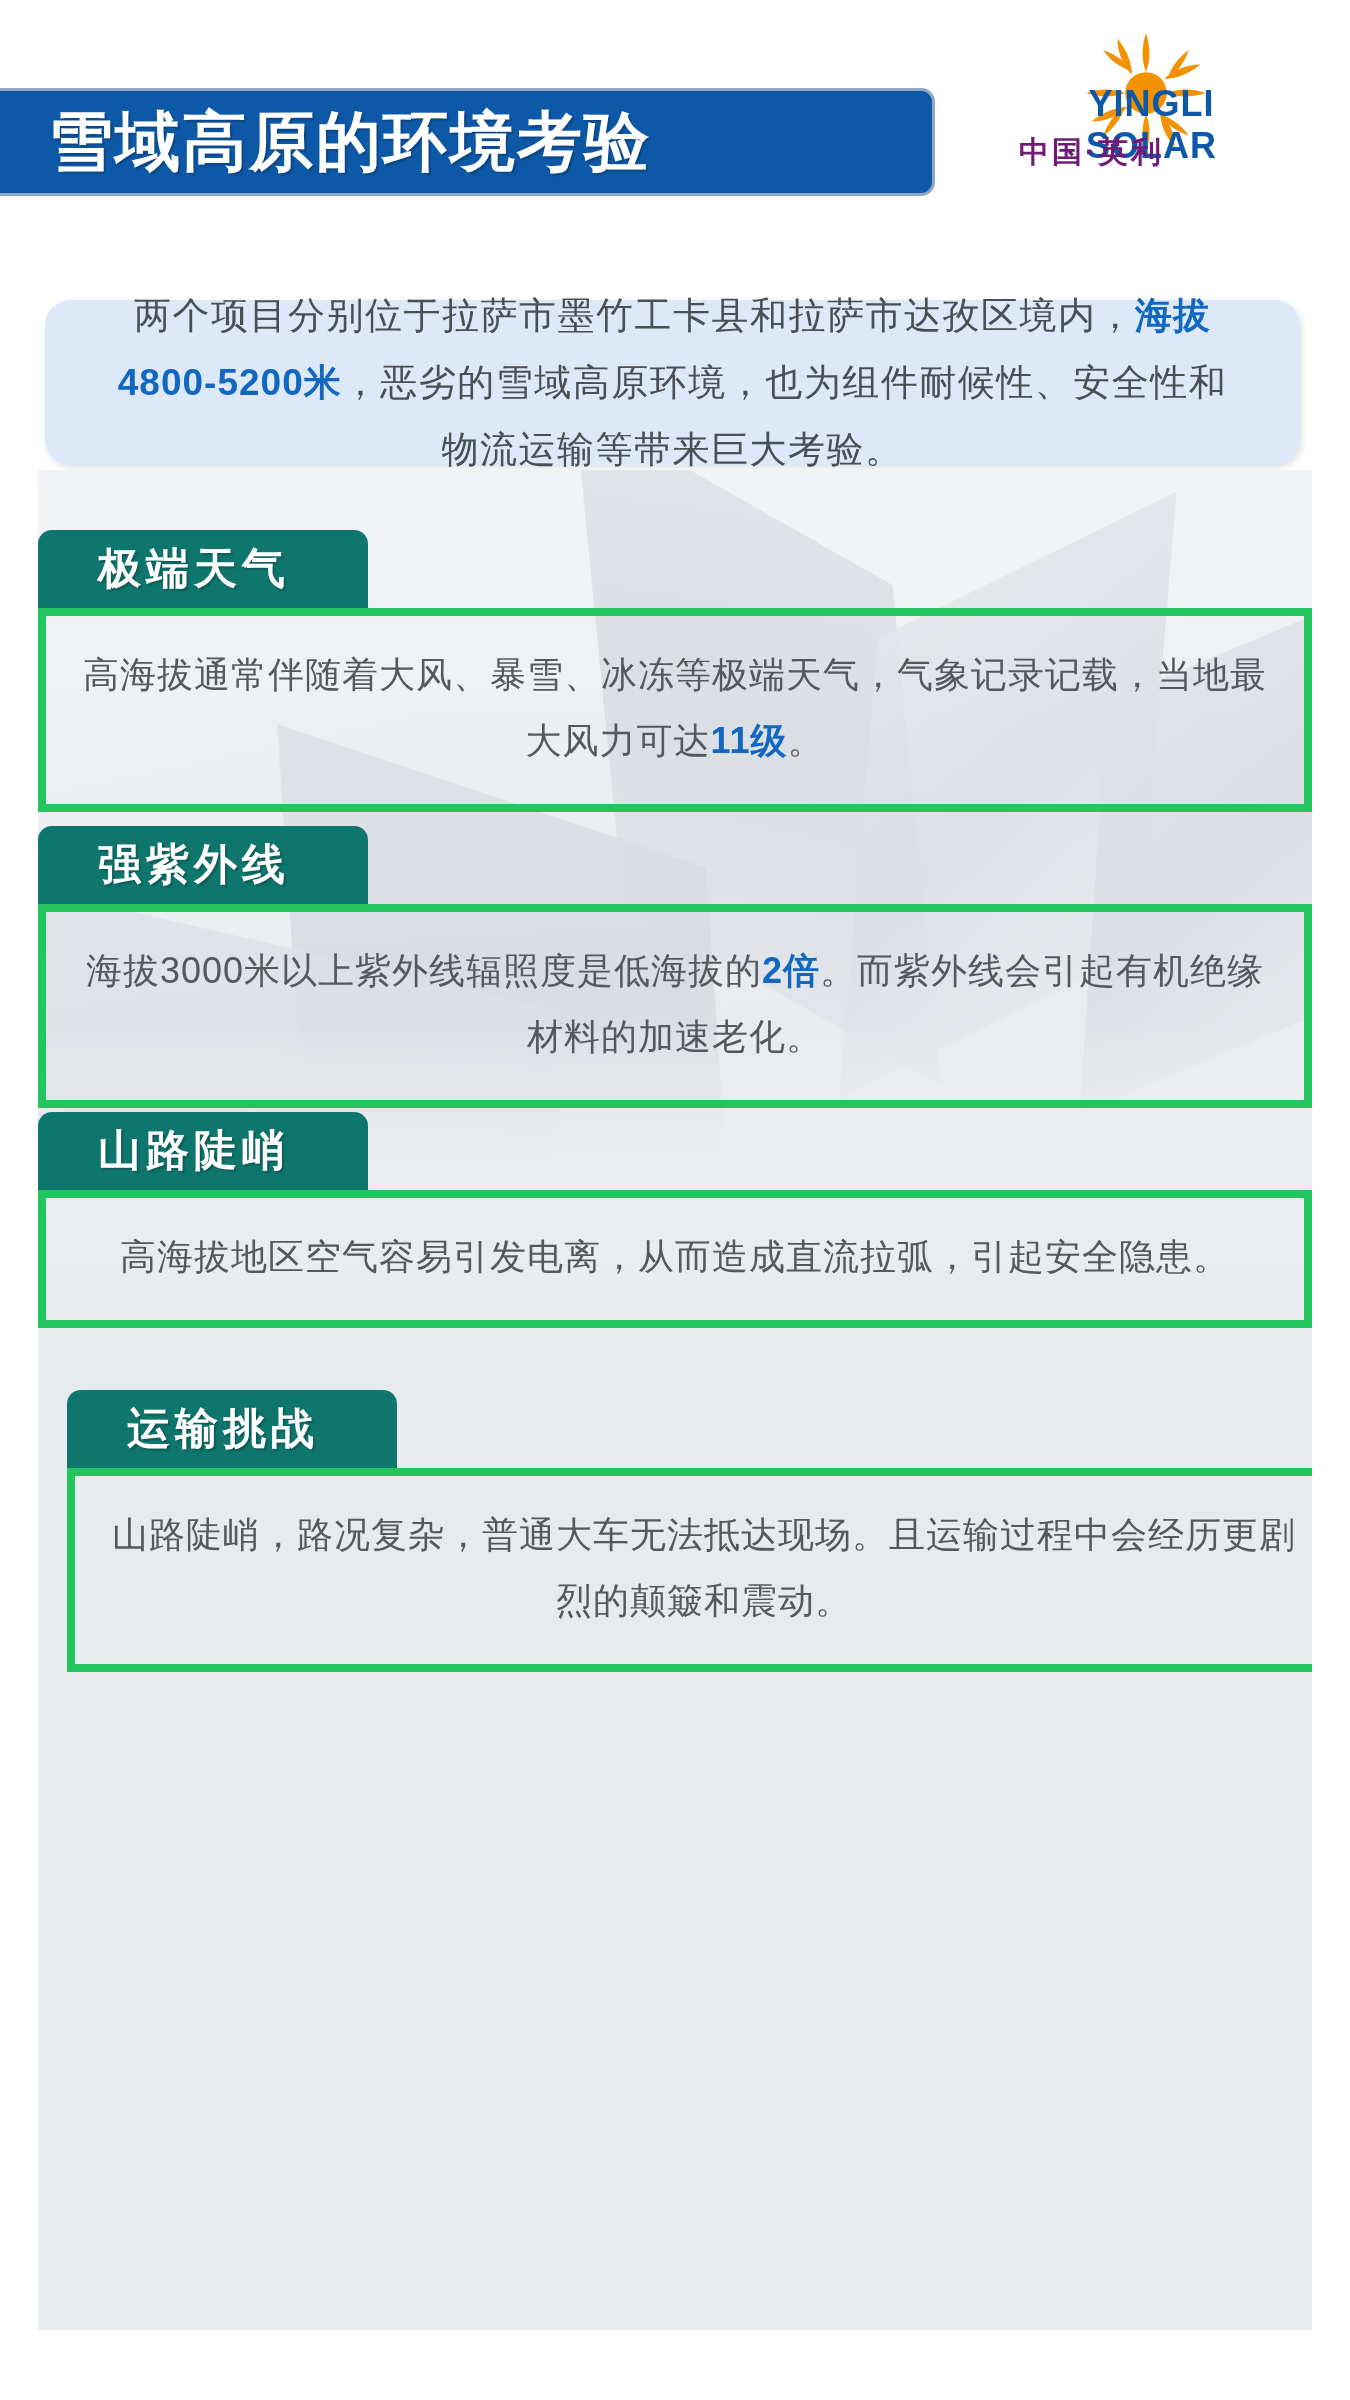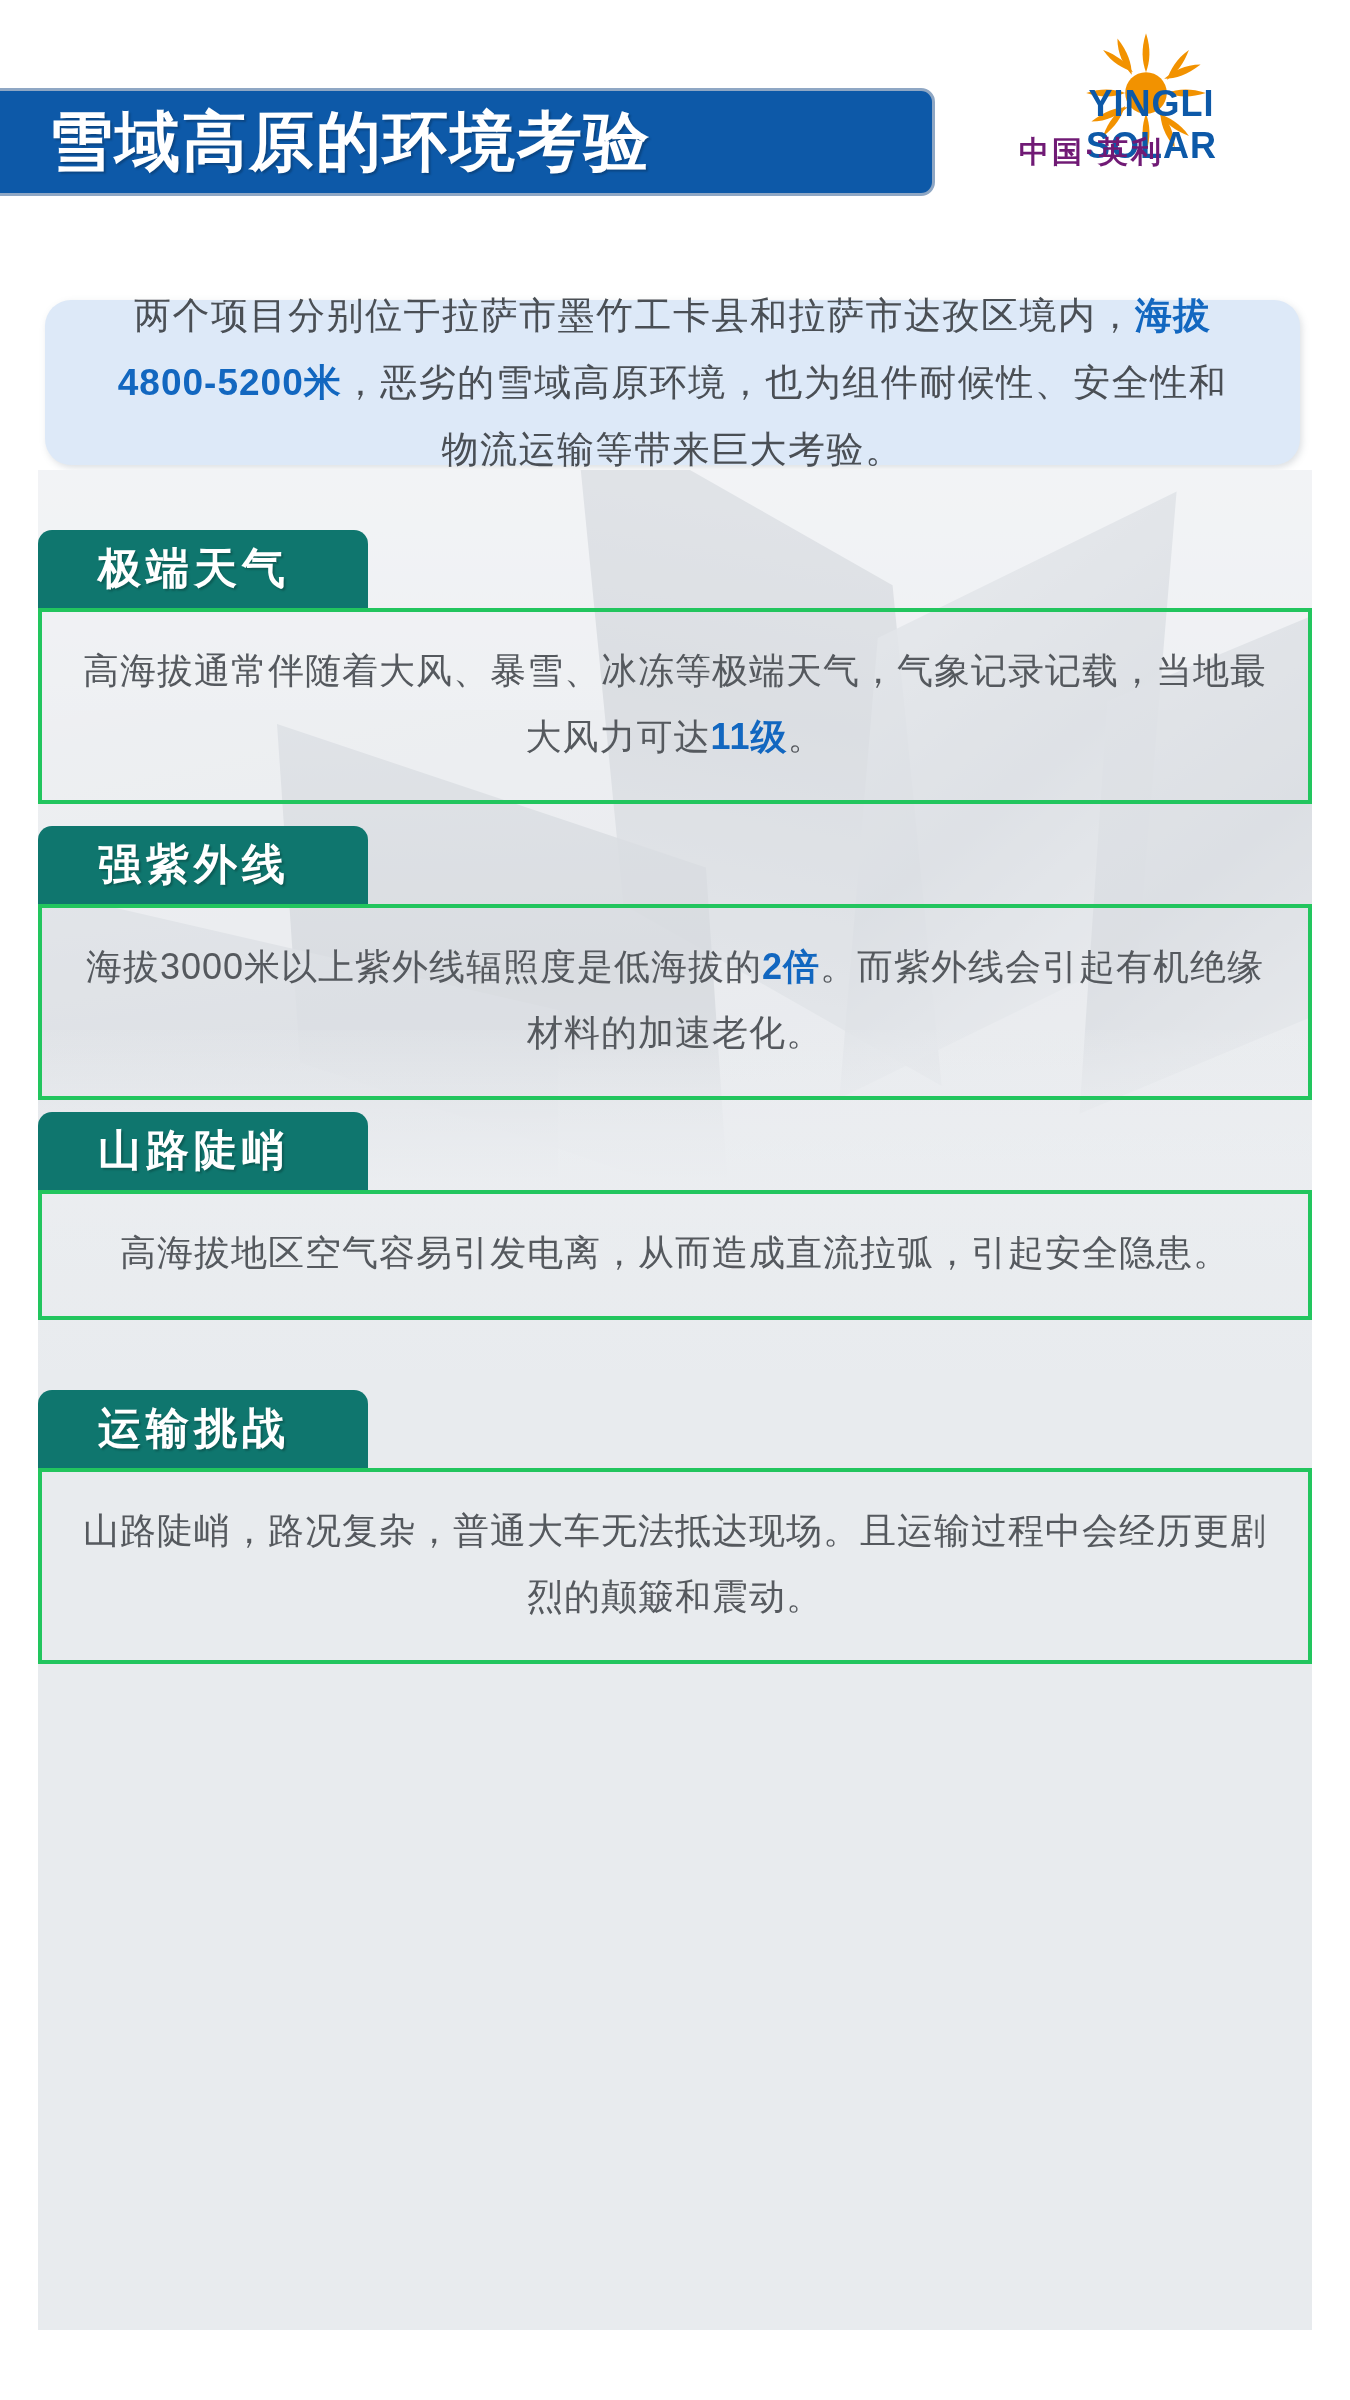--- a/index.html
+++ b/index.html
@@ -158,41 +158,41 @@
     color:#ffffff;
     font-size:43px;
     font-weight:bold;
     letter-spacing:5px;
     text-shadow:2px 2px 2px rgba(0,0,0,0.22);
     white-space:nowrap;
   }
   .card-body {
     position:relative;
     width:1274px;
-    border:4px solid #22c55e;
+    border:8px solid #22c55e;
     background:rgba(236,239,242,0.30);
     padding:26px 34px 30px 34px;
   }
   .card-body-text {
     text-align:center;
     color:#55595e;
     font-size:36px;
     line-height:66px;
     letter-spacing:1px;
   }
   .card-body-text .hl {
     color:#1267c0;
     font-weight:bold;
   }
   .card-body.translucent { background:transparent; }
 
   #card-0 { left:0px;  top:60px;  }
   #card-1 { left:0px;  top:356px; }
   #card-2 { left:0px;  top:642px; }
-  #card-3 { left:0px;  top:920px; }
+  #card-3 { left:0px;  top:920px;padding-left:29px; }
 </style>
 </head>
 <body>
 
 <div id="page">
 
   <div id="header">
 
     <div id="title-banner">
       <div id="title-banner-text">雪域高原的环境考验</div>

